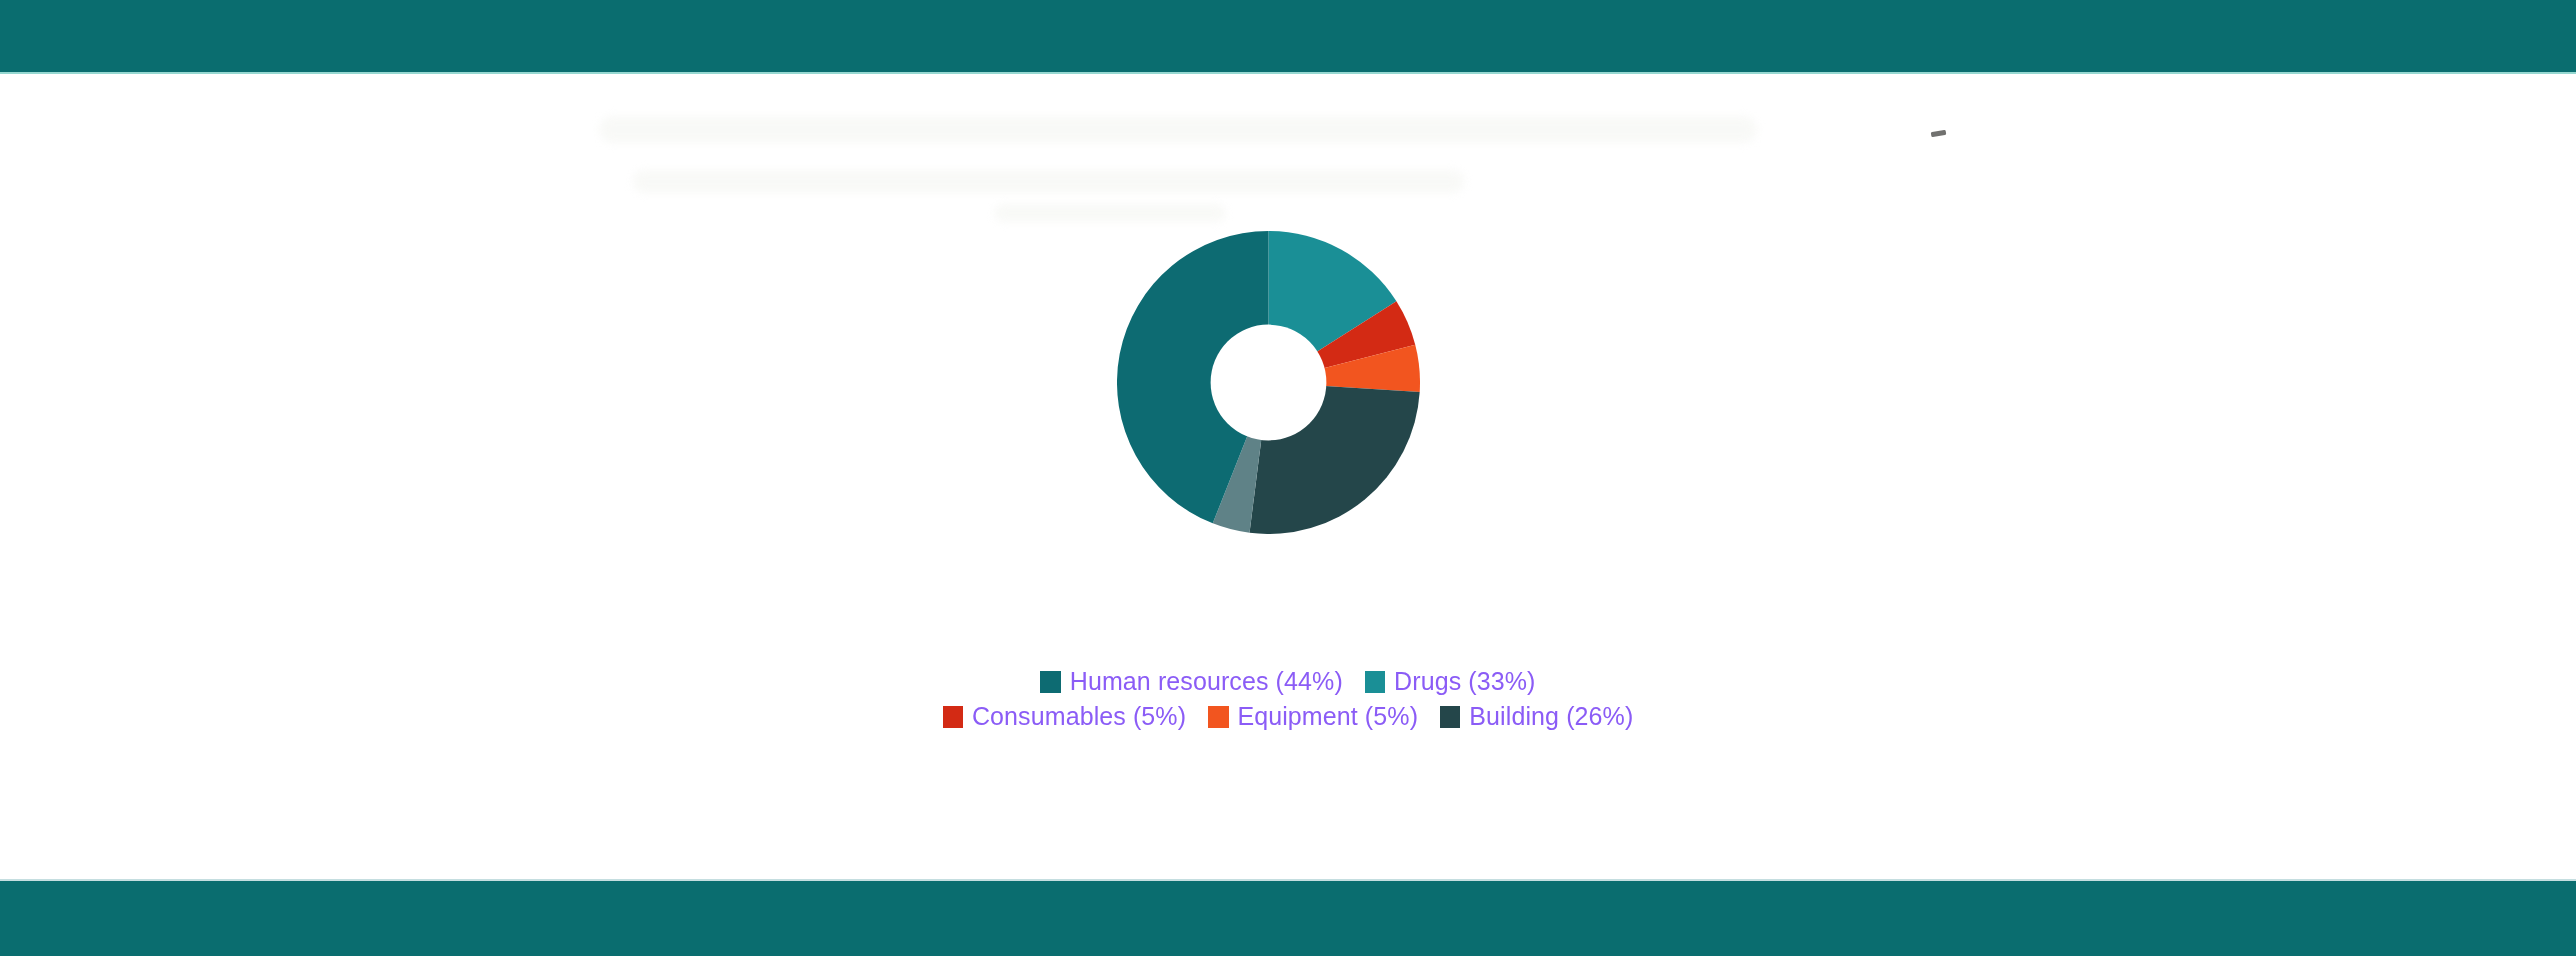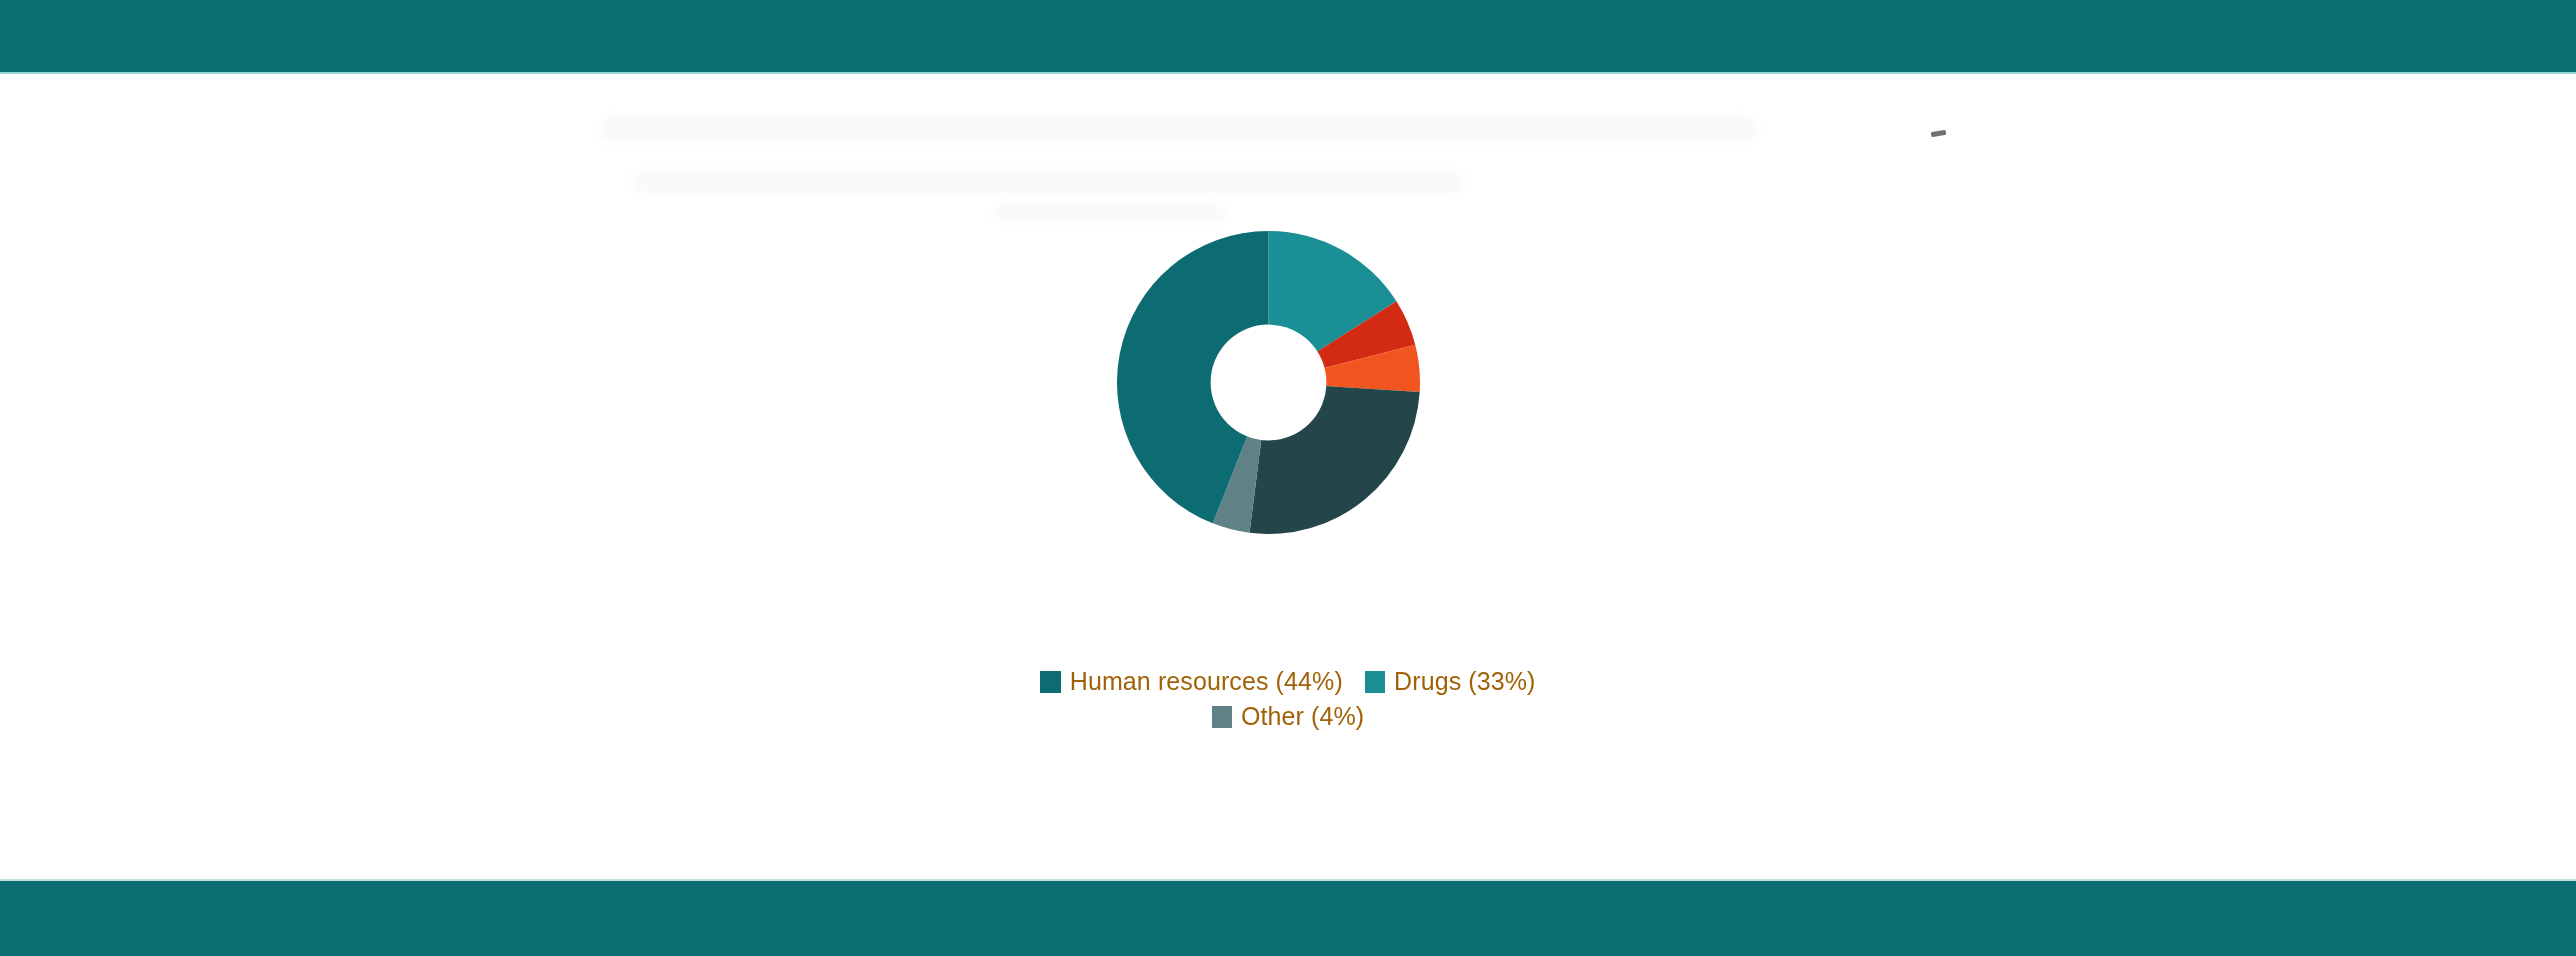--- a/index.html
+++ b/index.html
@@ -119,21 +119,21 @@
     width: 20.4px;
     height: 22px;
     display: inline-block;
     margin-right: 8.9px;
     flex: none;
   }
   .legend-label {
     font-family: "Liberation Sans", sans-serif;
     font-size: 25px;
     line-height: 27px;
-    color: #a16207;
+    color: #8b5cf6;
     letter-spacing: 0.1px;
   }
 </style>
 </head>
 <body>
 
 <div class="page">
 
   <div class="band band-top"></div>
   <div class="band-top-edge"></div>
@@ -165,27 +165,35 @@
         <span class="legend-item">
           <span class="legend-swatch" style="background: rgb(13, 107, 114);"></span>
           <span class="legend-label">Human resources (44%)</span>
         </span>
         <span class="legend-item">
           <span class="legend-swatch" style="background: rgb(26, 143, 150);"></span>
           <span class="legend-label">Drugs (33%)</span>
         </span>
       </div>
 
-
       <div class="legend-row">
         <span class="legend-item">
-          <span class="legend-swatch" style="background: rgb(95, 130, 135);"></span>
-          <span class="legend-label">Other (4%)</span>
+          <span class="legend-swatch" style="background: rgb(211, 42, 20);"></span>
+          <span class="legend-label">Consumables (5%)</span>
+        </span>
+        <span class="legend-item">
+          <span class="legend-swatch" style="background: rgb(242, 85, 31);"></span>
+          <span class="legend-label">Equipment (5%)</span>
+        </span>
+        <span class="legend-item">
+          <span class="legend-swatch" style="background: rgb(36, 70, 74);"></span>
+          <span class="legend-label">Building (26%)</span>
         </span>
       </div>
+
 
     </div>
   </div>
 
   <div class="band-bottom-edge"></div>
   <div class="band band-bottom"></div>
 </div>
 
 
 </body></html>

